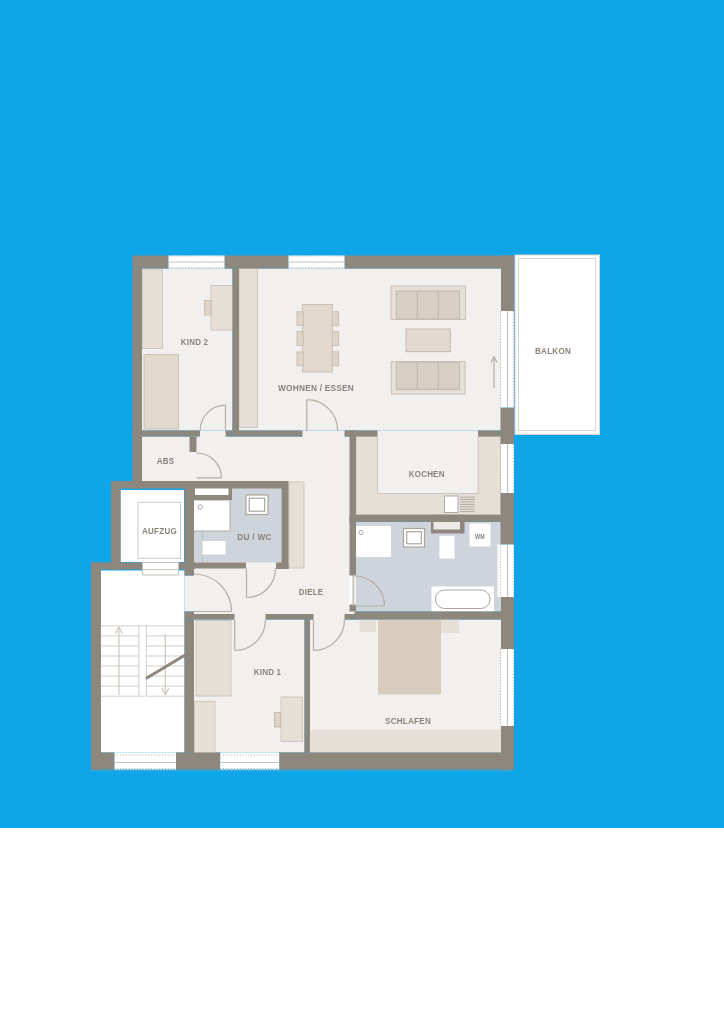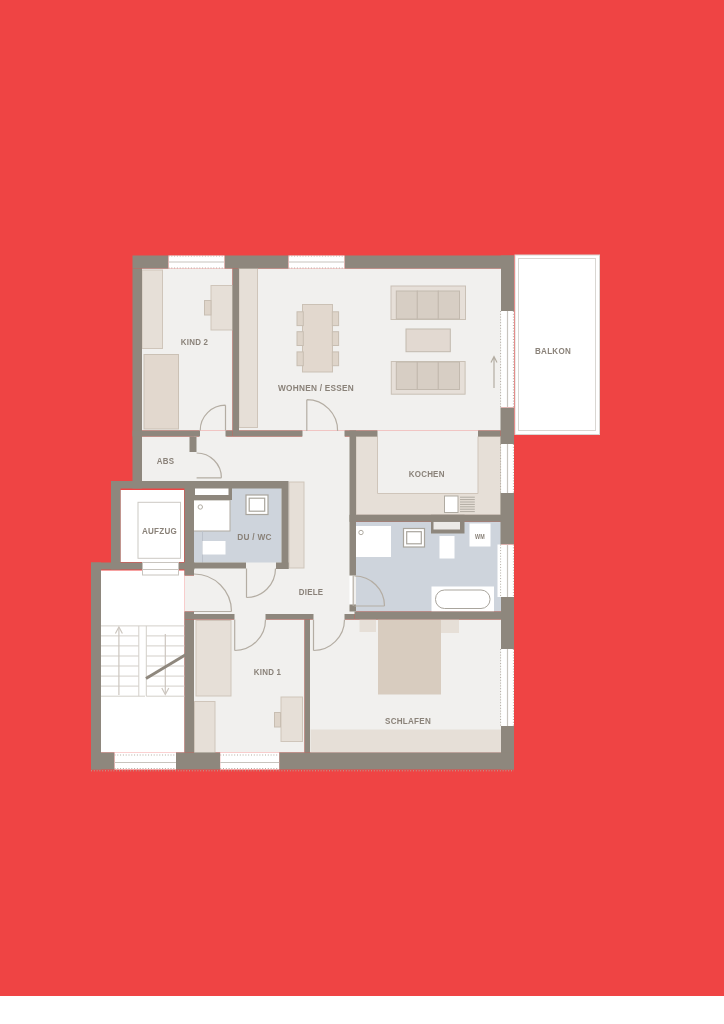--- a/index.html
+++ b/index.html
@@ -1,16 +1,16 @@
 <!DOCTYPE html>
 <html><head>
 <meta charset="utf-8">
 <style>
   html,body{margin:0;padding:0;background:#ffffff;}
-  .page{position:relative;width:724px;height:996px;background:#ef4444;overflow:hidden;}
+  .page{position:relative;width:724px;height:828px;background:#0ea5e9;overflow:hidden;}
   svg{position:absolute;left:0;top:0;}
   text{font-family:"Liberation Sans",sans-serif;font-weight:bold;fill:#8a8279;letter-spacing:0.3px;}
 </style>
 </head>
 <body>
 <div class="page">
 <svg width="724" height="1024" viewBox="0 0 724 1024">
 
 <rect x="142" y="268.5" width="90.5" height="162" fill="#f1f0ee"></rect>
 

